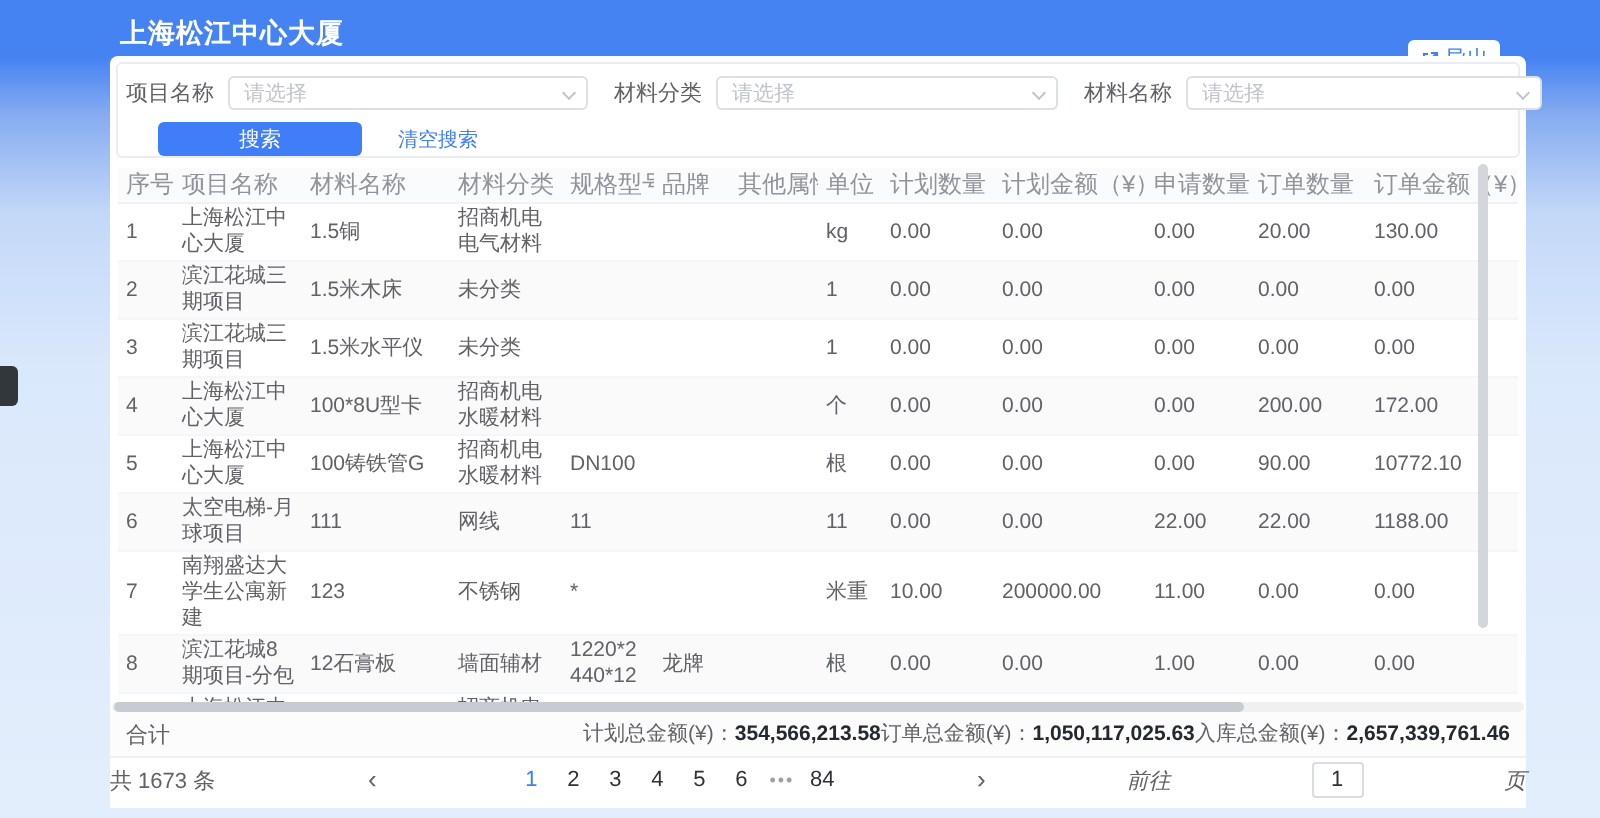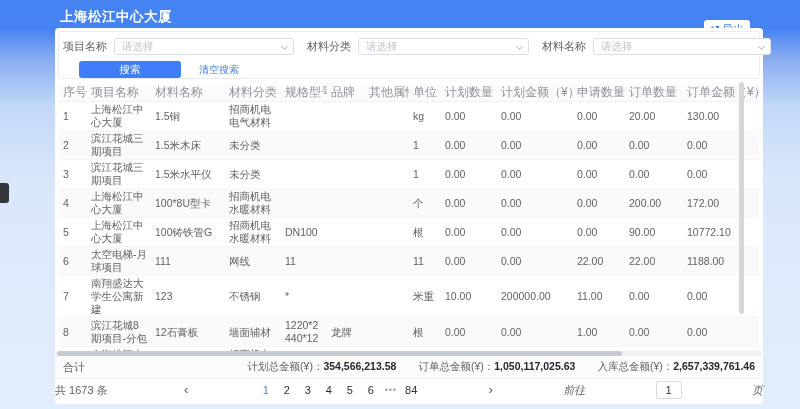--- a/index.html
+++ b/index.html
@@ -42,21 +42,21 @@
   tr.row { height:28px; background:#fff; }
   tr.row.alt { background:#fafafa; }
   
   .vscroll { position:absolute; left:684px; top:54px; width:5px; height:232px; background:#d3d6db; border-radius:3px; cursor:pointer; }
   .hscroll-track { position:absolute; left:1px; top:323px; width:706px; height:5px; background:#eef0f2; border-radius:3px; cursor:pointer; }
   .hscroll-thumb { position:absolute; left:1px; top:0; width:565px; height:5px; background:#c7ccd2; border-radius:3px; }
   
   .summary { position:absolute; left:0; top:328px; width:708px; height:23px; background:#fcfcfd; border-bottom:1px solid #eef0f3;
     display:flex; align-items:center; padding:0 8px; }
   .total-label { color:#606266; font-size:11px; }
-  .summary-items { margin-left:auto; display:flex; gap:22px; align-items:center; }
+  .summary-items { margin-left:auto; display:flex; align-items:center; }
   .s-item { white-space:nowrap; }
   .s-label { color:#606266; font-size:10.5px; }
   .s-value { color:#24292f; font-weight:bold; font-size:10.5px; }
   
   .pagination { position:absolute; left:0; top:352px; width:708px; height:20px; display:flex; align-items:center; justify-content:space-between; gap:7px; }
   .pg-total { color:#606266; font-size:11px; margin-right:6px; }
   .pg-arrow { color:#606266; font-size:13px; line-height:18px; cursor:pointer; padding:0 2px; }
   .pg-num { color:#303133; font-size:11px; min-width:14px; text-align:center; cursor:pointer; }
   .pg-num.active { color:#3f7ef8; }
   .pg-dots { color:#9aa0a6; font-size:9px; letter-spacing:1px; cursor:pointer; }

